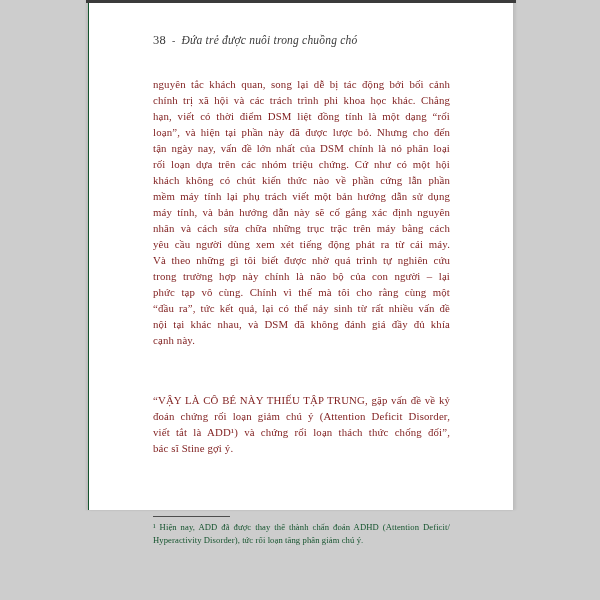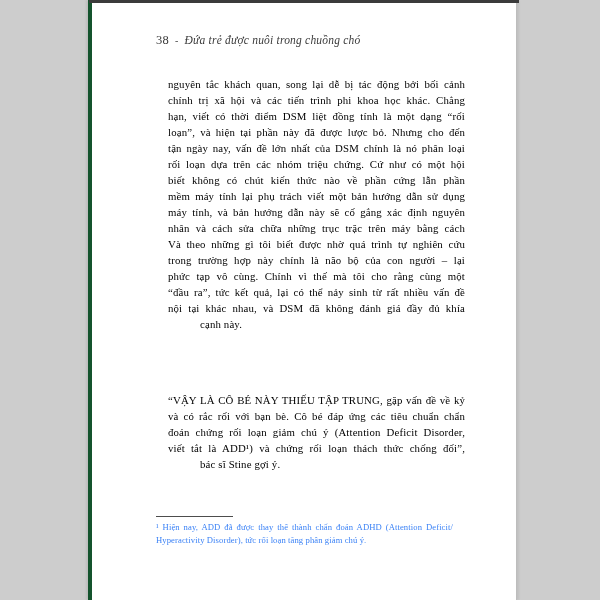--- a/index.html
+++ b/index.html
@@ -9,23 +9,23 @@
     height: 600px;
     background: #cdcdcd;
     overflow: hidden;
     font-family: "Liberation Serif", "DejaVu Serif", serif;
   }
   .page {
     position: absolute;
     left: 88px;
     top: 0;
     width: 424px;
-    height: 600px;
+    height: 510px;
     background: #ffffff;
-    border-left: 4px solid #14532d;
+    border-left: 1px solid #14532d;
     border-right: 1px solid #bdbdbd;
     box-shadow: -2px 0 2px rgba(0,0,0,0.08), 2px 0 2px rgba(0,0,0,0.06);
   }
   .page-top-edge {
     position: absolute;
     left: -3px;
     top: 0;
     width: calc(100% + 6px);
     height: 3px;
     background: #3b3b3b;
@@ -47,46 +47,45 @@
   .running-head .sep {
     font-size: 10px;
     margin-right: 3px;
     color: #4a4a4a;
   }
   .running-head .title {
     font-style: italic;
   }
   .bodypara {
     position: absolute;
-    left: 76px;
+    left: 64px;
     width: 297px;
-    color: #000000;
+    color: #7f1d1d;
   }
   .para1 { top: 76px; }
   .para2 { top: 392px; }
   .bodypara .line {
     height: 16px;
     line-height: 16px;
     font-size: 10.8px;
     letter-spacing: 0.15px;
     text-align: justify;
     text-align-last: justify;
     overflow: hidden;
     white-space: normal;
   }
   .bodypara .line.last {
     text-align-last: left;
-    margin-left: 32px;
   }
   .footnote {
     position: absolute;
     left: 64px;
     top: 516px;
     width: 297px;
-    color: #3b82f6;
+    color: #14532d;
   }
   .footnote-divider {
     width: 77px;
     height: 0;
     border-top: 1px solid #4d4d4d;
     margin-bottom: 4px;
   }
   .footnote .line {
     height: 13.2px;
     line-height: 13.2px;
@@ -108,40 +107,40 @@
     <div class="page-top-edge"></div>
 
     <div class="running-head">
       <span class="pagenum">38</span>
       <span class="sep">-</span>
       <span class="title">Đứa trẻ được nuôi trong chuồng chó</span>
     </div>
 
     <div class="bodypara para1">
         <div class="line">nguyên tắc khách quan, song lại dễ bị tác động bởi bối cảnh</div>
-        <div class="line">chính trị xã hội và các tiến trình phi khoa học khác. Chẳng</div>
+        <div class="line">chính trị xã hội và các trách trình phi khoa học khác. Chẳng</div>
         <div class="line">hạn, viết có thời điểm DSM liệt đồng tính là một dạng “rối</div>
         <div class="line">loạn”, và hiện tại phần này đã được lược bỏ. Nhưng cho đến</div>
         <div class="line">tận ngày nay, vấn đề lớn nhất của DSM chính là nó phân loại</div>
         <div class="line">rối loạn dựa trên các nhóm triệu chứng. Cứ như có một hội</div>
-        <div class="line">biết không có chút kiến thức nào về phần cứng lẫn phần</div>
+        <div class="line">khách không có chút kiến thức nào về phần cứng lẫn phần</div>
         <div class="line">mềm máy tính lại phụ trách viết một bản hướng dẫn sử dụng</div>
         <div class="line">máy tính, và bản hướng dẫn này sẽ cố gắng xác định nguyên</div>
         <div class="line">nhân và cách sửa chữa những trục trặc trên máy bằng cách</div>
+        <div class="line">yêu cầu người dùng xem xét tiếng động phát ra từ cái máy.</div>
         <div class="line">Và theo những gì tôi biết được nhờ quá trình tự nghiên cứu</div>
         <div class="line">trong trường hợp này chính là não bộ của con người – lại</div>
         <div class="line">phức tạp vô cùng. Chính vì thế mà tôi cho rằng cùng một</div>
         <div class="line">“đầu ra”, tức kết quả, lại có thể nảy sinh từ rất nhiều vấn đề</div>
         <div class="line">nội tại khác nhau, và DSM đã không đánh giá đầy đủ khía</div>
         <div class="line last">cạnh này.</div>
       </div>
 
     <div class="bodypara para2">
         <div class="line">“VẬY LÀ CÔ BÉ NÀY THIẾU TẬP TRUNG, gặp vấn đề về kỷ</div>
-        <div class="line">và có rắc rối với bạn bè. Cô bé đáp ứng các tiêu chuẩn chẩn</div>
         <div class="line">đoán chứng rối loạn giảm chú ý (Attention Deficit Disorder,</div>
         <div class="line">viết tắt là ADD¹) và chứng rối loạn thách thức chống đối”,</div>
         <div class="line last">bác sĩ Stine gợi ý.</div>
       </div>
 
     <div class="footnote">
       <div class="footnote-divider"></div>
       <div>
           <div class="line">¹ Hiện nay, ADD đã được thay thế thành chẩn đoán ADHD (Attention Deficit/</div>
           <div class="line last">Hyperactivity Disorder), tức rối loạn tăng phân giảm chú ý.</div>

